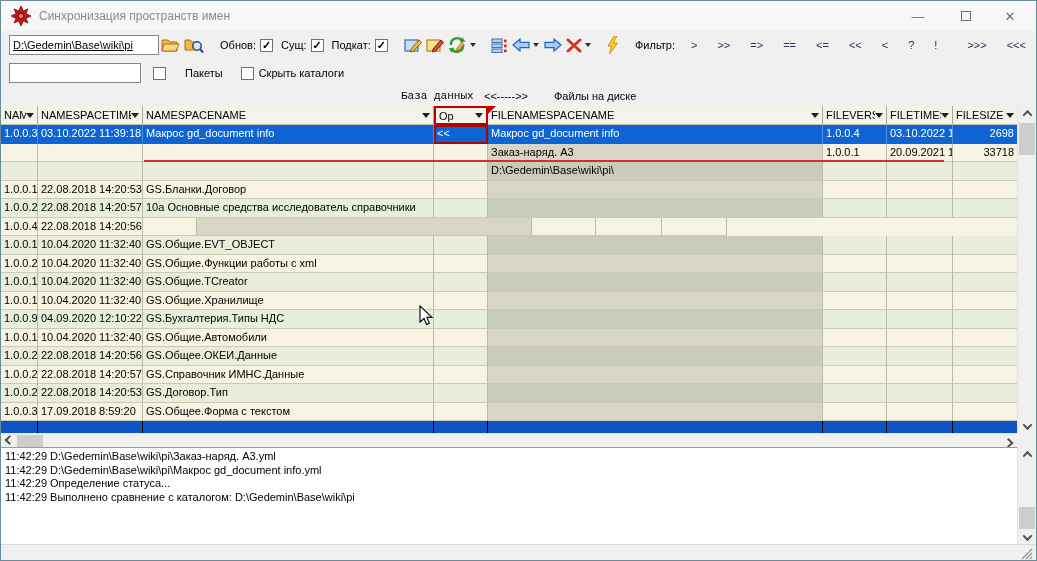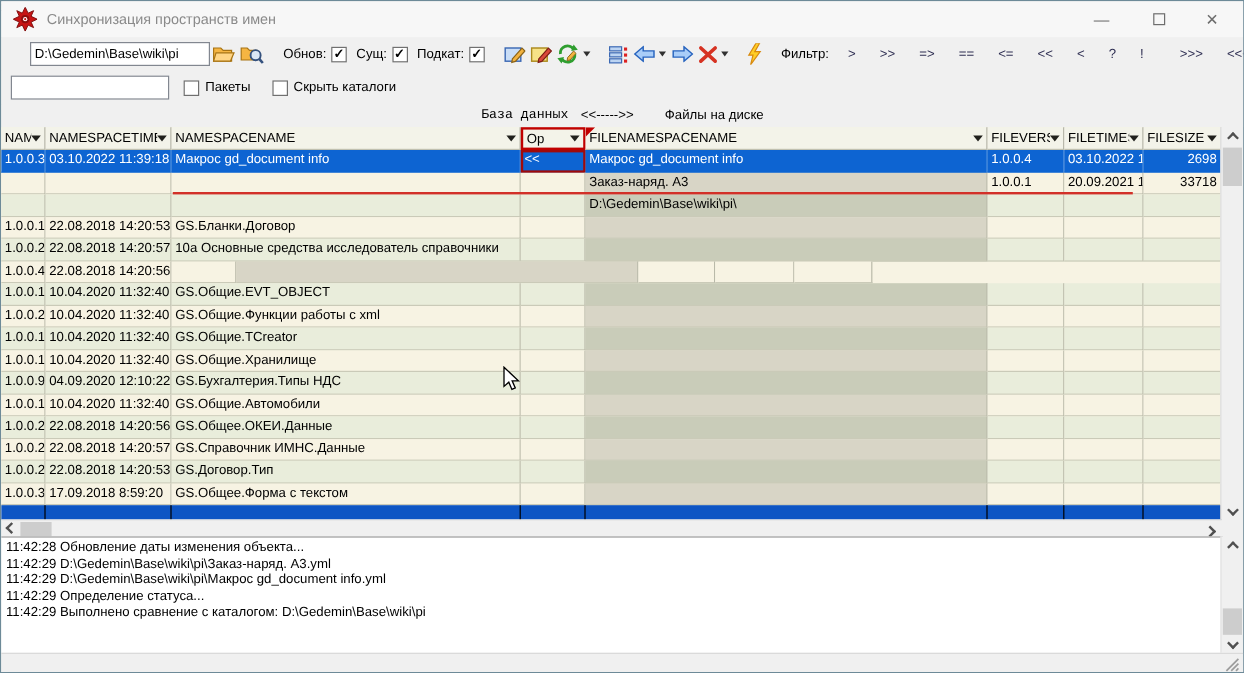--- a/index.html
+++ b/index.html
@@ -13,21 +13,21 @@
   #titlebar { position:absolute; left:0; top:0; width:100%; height:30px; background:#F7F7F7; }
   #app-icon { position:absolute; left:10px; top:5px; width:20px; height:20px; }
   #title-text { position:absolute; left:38px; top:8px; font-size:12px; color:#8A8A8A; }
   .winbtn { position:absolute; top:0; width:44px; height:30px; display:flex; align-items:center; justify-content:center; color:#6E6E6E; font-size:13px; }
   #btn-min { right:96px; } #btn-max { right:48px; } #btn-close { right:4px; }
   #btn-max span { display:block; width:10px; height:10px; border:1px solid #6E6E6E; }
   
   #toolbar1 { position:absolute; left:0; top:30px; width:100%; height:28px; background:#F0F0F0; display:flex; align-items:center; }
   #toolbar2 { position:absolute; left:0; top:58px; width:100%; height:28px; background:#F0F0F0; display:flex; align-items:center; }
   .tb-input { height:20px; border:1px solid #828790; background:#fff; font-family:"Liberation Sans",sans-serif; font-size:11px; padding:0 3px; }
-  #path-input { width:172px; margin-left:24px; }
+  #path-input { width:172px; margin-left:8px;text-decoration:underline; }
   #filter-input { width:132px; margin-left:8px; }
   .tb-sep { width:1px; height:20px; background:#D4D4D4; margin:0 5px; }
   .tb-ico { width:22px; height:22px; display:flex; align-items:center; justify-content:center; margin:0 2px; }
   .caret { width:0; height:0; border-left:3px solid transparent; border-right:3px solid transparent; border-top:4px solid #303030; margin:0 3px 0 1px; }
   .cb-group { display:flex; align-items:flex-start; margin:0 4px; }
   .cb-label { margin-right:4px; }
   .checkbox { width:13px; height:13px; background:#fff; border:1px solid #707070; display:flex; align-items:center; justify-content:center; font-size:11px; font-weight:bold; color:#000; line-height:11px; }
   .checkbox .mark { display:none; }
   .checkbox.checked .mark { display:block; }
   #filter-label { margin:0 6px 0 4px; }
@@ -209,21 +209,21 @@
         <span class="fop">&gt;&gt;&gt;</span>
         <span class="fop">&lt;&lt;&lt;</span>
       </div>
   </div>
 
   
   <div id="toolbar2">
     <input id="filter-input" class="tb-input" value="" style="">
     <div class="cb-group" style="margin-left:12px;">
       <div class="checkbox"></div>
-      <span class="cb-label" style="margin-left:5px;">Пакеты</span>
+      <span class="cb-label" style="margin-left:19px;">Пакеты</span>
     </div>
     <div class="cb-group" style="margin-left:10px;">
       <div class="checkbox"></div>
       <span class="cb-label" style="margin-left:5px;">Скрыть каталоги</span>
     </div>
   </div>
 
   &gt; Files --&gt;
   <div id="band">
     <span id="band-left">База данных</span>
@@ -459,21 +459,20 @@
         <span class="chev left"></span>
       </div>
     <div class="sb-thumb" style="left:16px; top:1px; width:26px; height:12px;"></div>
     <div class="sb-btn" style="left:999px; top:0; width:16px; height:14px; position:absolute;">
         <span class="chev right"></span>
       </div>
   </div>
 
   
   <div id="log">
-      <div class="log-line">11:42:28 Обновление даты изменения объекта...</div>
       <div class="log-line">11:42:29 D:\Gedemin\Base\wiki\pi\Заказ-наряд. А3.yml</div>
       <div class="log-line">11:42:29 D:\Gedemin\Base\wiki\pi\Макрос gd_document info.yml</div>
       <div class="log-line">11:42:29 Определение статуса...</div>
       <div class="log-line">11:42:29 Выполнено сравнение с каталогом: D:\Gedemin\Base\wiki\pi</div>
     </div>
   <div class="sb-v" id="log-vsb">
     <div class="sb-btn" style="top:0;">
         <span class="chev up"></span>
       </div>
     <div class="sb-thumb" style="left:1px; top:60px; width:16px; height:22px;"></div>

